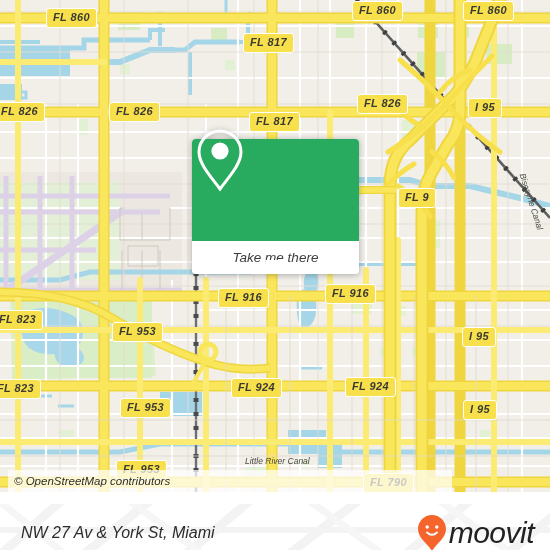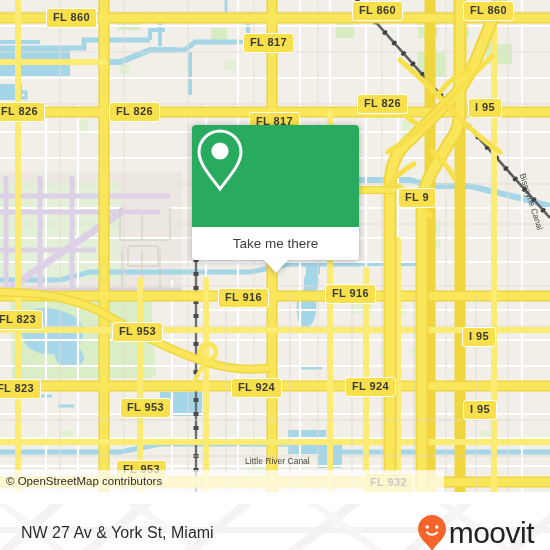--- a/index.html
+++ b/index.html
@@ -2,21 +2,21 @@
 <html><head>
 <meta charset="utf-8">
 <style>
   html,body{margin:0;padding:0;}
   body{
     width:550px;height:550px;
     font-family:"Liberation Sans", sans-serif;
     background:#ffffff;
     overflow:hidden;
   }
-  #app{position:relative;width:550px;height:550px;overflow:hidden;}
+  #app{position:relative;width:550px;height:550px;overflow:hidden;font-style:italic;}
 
   
   #map{
     position:absolute;left:0;top:0;width:550px;height:492px;
     background:#f2efe9;
     overflow:hidden;
   }
   #map svg{position:absolute;left:0;top:0;}
 
   
@@ -42,36 +42,36 @@
     white-space:nowrap;
     font-family:"Liberation Sans", sans-serif;
   }
   .canal-rot{
     transform:rotate(72deg);
     transform-origin:left top;
   }
 
   
   #attrib{
-    position:absolute;left:0;bottom:0;width:444px;height:22px;
+    position:absolute;left:8px;bottom:0;width:444px;height:22px;
     background:rgba(255,255,255,0.72);
     display:flex;align-items:center;
   }
   #attrib span{
     font-size:11.5px;color:#2d2d2d;padding-left:6px;
     font-family:"Liberation Sans", sans-serif;
   }
 
   
   #popup{
     position:absolute;left:192px;top:125px;width:167px;
     filter:drop-shadow(0 1px 3px rgba(0,0,0,0.30));
   }
   #popup .card{
-    width:167px;border-radius:4px;overflow:hidden;background:#ffffff;
+    width:167px;border-radius:4px;overflow:hidden;background:#ffffff;margin-top:14px;
   }
   #popup .green{
     height:102px;background:#28ab5f;
     display:flex;align-items:center;justify-content:center;
   }
   #popup .white{
     height:33px;background:#ffffff;
     display:flex;align-items:center;justify-content:center;
   }
   #popup .white .lbl{
@@ -387,21 +387,21 @@
       <div class="shield" style="left:325px;top:284px;">FL 916</div>
       <div class="shield" style="left:-8px;top:310px;">FL 823</div>
       <div class="shield" style="left:112px;top:322px;">FL 953</div>
       <div class="shield" style="left:462px;top:327px;">I 95</div>
       <div class="shield" style="left:-10px;top:379px;">FL 823</div>
       <div class="shield" style="left:231px;top:378px;">FL 924</div>
       <div class="shield" style="left:345px;top:377px;">FL 924</div>
       <div class="shield" style="left:120px;top:398px;">FL 953</div>
       <div class="shield" style="left:463px;top:400px;">I 95</div>
       <div class="shield" style="left:116px;top:460px;">FL 953</div>
-      <div class="shield" style="left:363px;top:473px;">FL 932</div>
+      <div class="shield" style="left:363px;top:473px;">FL 790</div>
     </div>
 
     <div class="waterlabel canal-rot" style="left:527px;top:172px;">Biscayne Canal</div>
     <div class="waterlabel" style="left:245px;top:456px;text-align:right;">Little River Canal</div>
 
     <div id="popup">
       <div class="card">
         <div class="green">
           <svg width="56" height="70" viewBox="0 0 56 70">
             <path d="M28,6 C16.4,6 7,15.4 7,27 C7,39.5 20,53 28,64 C36,53 49,39.5 49,27 C49,15.4 39.6,6 28,6 Z" fill="none" stroke="#ffffff" stroke-width="3"></path>

